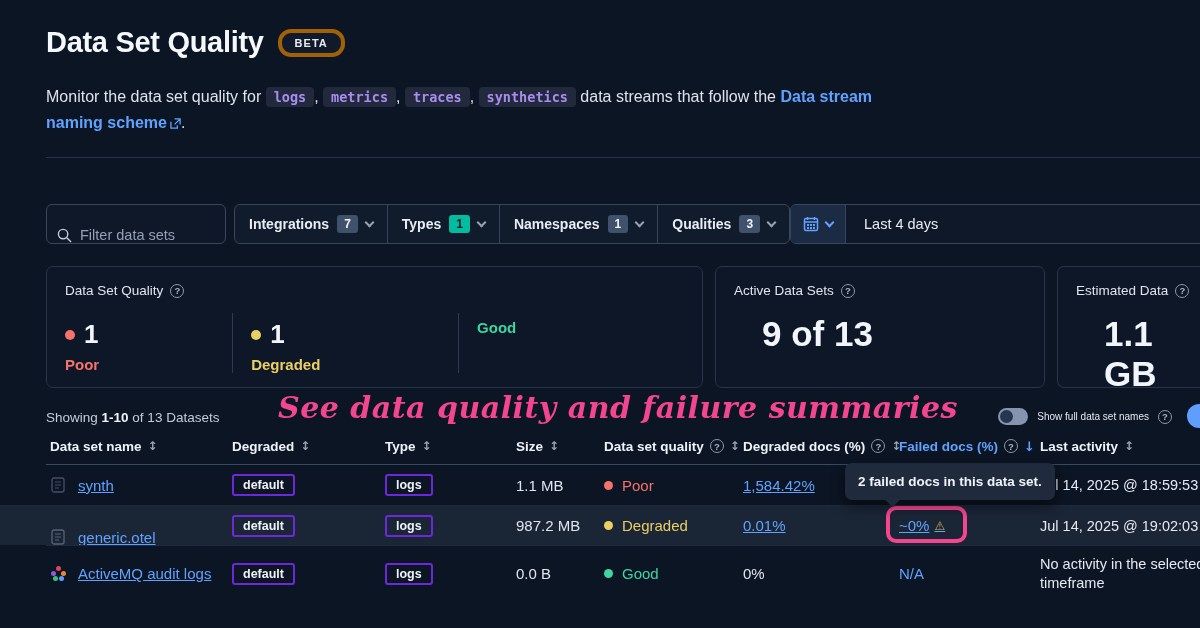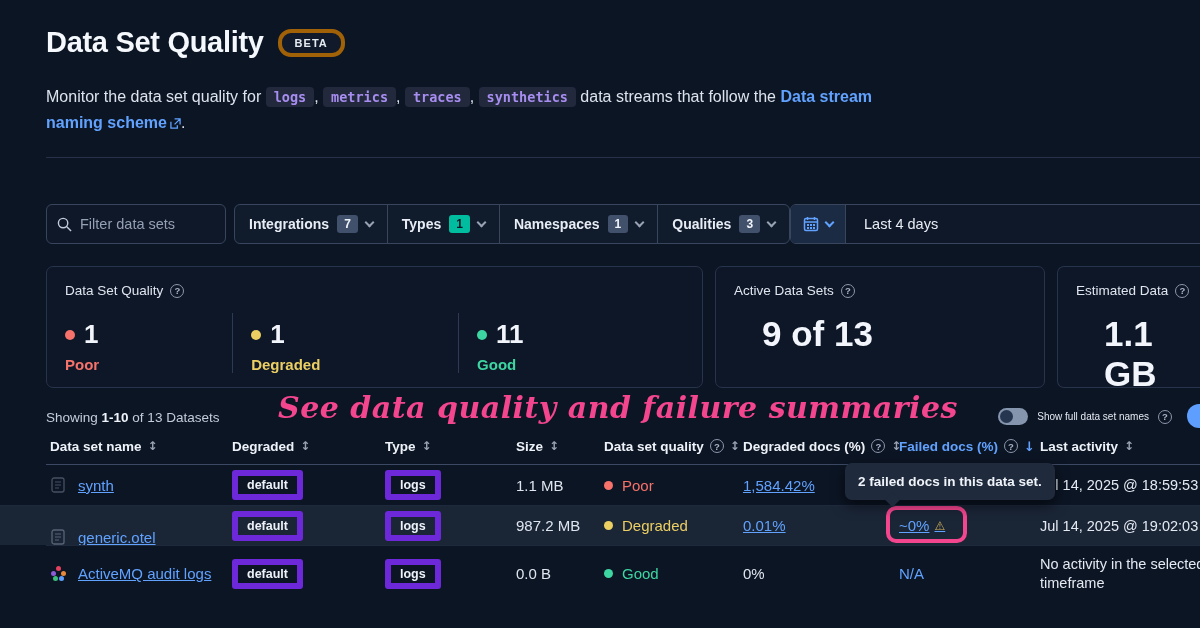--- a/index.html
+++ b/index.html
@@ -16,21 +16,21 @@
     border:4px solid #a16207; border-radius:13px; padding:4px 13px; background:#101a2b; }
   .desc { position:absolute; left:46px; top:84px; width:860px; font-size:16px; line-height:26px; color:#dde3ee; }
   .tag { font-family:"DejaVu Sans Mono","Liberation Mono",monospace; font-weight:700; font-size:13.5px;
     color:#a78df0; background:#23293c; border-radius:4px; padding:2px 8px; }
   .lnk { color:#61a2ff; font-weight:600; text-decoration:none; }
   .extlink { display:inline-block; vertical-align:-1px; margin-left:3px; }
   .divider { position:absolute; left:46px; right:0; top:157px; height:1px; background:#27324a; }
 
   
   .searchbox { position:absolute; left:46px; top:204px; width:180px; height:40px;
-    border:1px solid #38455c; border-radius:6px; background:#0e1828; display:flex; align-items:center; padding:0 10px; gap:8px; }
+    border:1px solid #38455c; border-radius:6px; background:#0e1828; display:flex; align-items:flex-end; padding:0 10px; gap:8px; }
   .searchbox input { flex:1; min-width:0; background:transparent; border:none; outline:none;
     color:#dfe5ef; font-size:14.5px; font-family:inherit; }
   .searchbox input::placeholder { color:#96a0b5; }
   .filtergroup { position:absolute; left:234px; top:204px; height:40px; display:flex;
     border:1px solid #38455c; border-radius:6px; background:#101b2c; overflow:hidden; }
   .fbtn { display:flex; align-items:center; gap:8px; padding:0 14px; font-size:14px; font-weight:700;
     color:#e8edf5; border-right:1px solid #38455c; cursor:pointer; white-space:nowrap; }
   .fbtn:last-child { border-right:none; }
   .cnt { font-size:12px; font-weight:700; color:#f0f4fa; background:#41506b; border-radius:3px; padding:2px 7px; }
   .cnt.green { background:#00bd9f; color:#0c1524; }
@@ -84,21 +84,21 @@
   .row.hl { left:0; padding-left:46px; background:#1a2536; }
   .row.r3 { height:56px; border-top:1px solid #1e293e; }
   .row.r2 { border-top:1px solid #1e293e; }
   .cell { position:absolute; top:0; bottom:0; display:flex; align-items:center; white-space:nowrap; font-size:15px; }
   .row.hl .cell { }
   .c-name{left:4px;} .c-ns{left:186px;} .c-type{left:339px;} .c-size{left:470px;}
   .c-qual{left:558px;} .c-deg{left:697px;} .c-fail{left:853px;} .c-last{left:994px; width:212px; overflow:hidden;}
   .row.hl .c-name{left:50px;margin-top:23px;} .row.hl .c-ns{left:232px;} .row.hl .c-type{left:385px;} .row.hl .c-size{left:516px;}
   .row.hl .c-qual{left:604px;} .row.hl .c-deg{left:743px;} .row.hl .c-fail{left:899px;} .row.hl .c-last{left:1040px;}
   .nameicon { width:16px; height:16px; margin-right:12px; display:inline-flex; align-items:center; justify-content:center; }
-  .badge { border:6px solid #6d28d9; border-radius:3px; padding:2px 9px; font-size:12.5px; font-weight:700; color:#eef2f8; }
+  .badge { border:2px solid #6d28d9; border-radius:3px; padding:2px 9px; font-size:12.5px; font-weight:700; color:#eef2f8; }
   .qdot { width:9px; height:9px; border-radius:50%; margin-right:9px; }
   .bluelink { color:#61a2ff; }
   .failed-link { color:#61a2ff; text-decoration:underline; display:flex; align-items:center; gap:5px; }
   .warn { color:#d8b65a; font-size:12px; }
   .lastwrap { white-space:normal; font-size:14.5px; line-height:19px; color:#e4e9f2; width:180px; }
   .datecell { font-size:14.5px; color:#e4e9f2; }
 
   
   .qm { display:inline-flex; align-items:center; justify-content:center; width:14px; height:14px;
     border:1px solid #8b97ab; border-radius:50%; font-size:9.5px; color:#aab4c6; font-weight:700; flex:none; }
@@ -205,24 +205,20 @@
         <div class="statlabel red">Poor</div>
       </div>
       <div class="stat">
         <div class="statnum">
             <span class="dot bg-yellow"></span>
             <span class="num">1</span>
           </div>
         <div class="statlabel yellow">Degraded</div>
       </div>
       <div class="stat">
-        <div class="statnum">
-            <span class="dot bg-green"></span>
-            <span class="num">11</span>
-          </div>
         <div class="statlabel green">Good</div>
       </div>
     </div>
   </div>
 
   <div class="card c2">
     <div class="cardtitle">
       <span>Active Data Sets</span>
       <span class="qm">?</span>
     </div>

